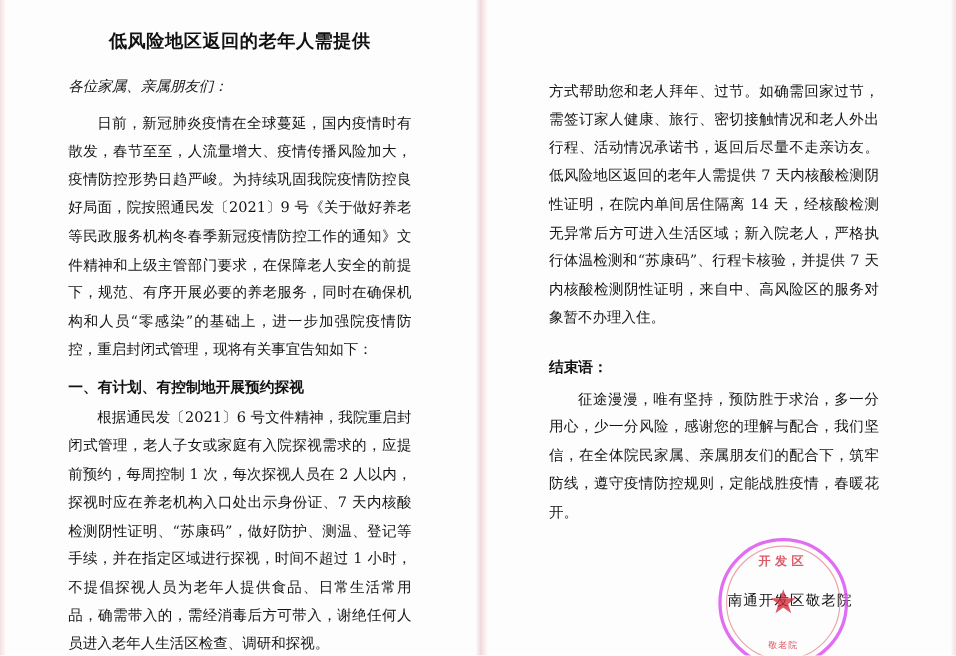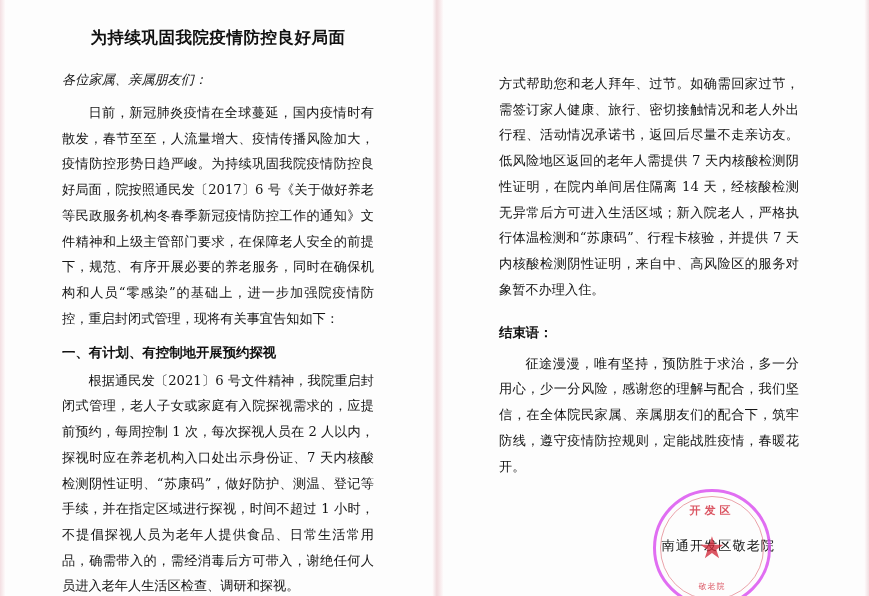--- a/index.html
+++ b/index.html
@@ -95,21 +95,21 @@
   h2.section-head {
     font-family: "DejaVu Serif", "Liberation Serif", serif;
     font-weight: bold;
     font-size: 13.4px;
     color: #111111;
     line-height: 1.95;
     margin: 8px 0 2px 0;
     text-indent: 0;
   }
   .closing-head {
-    font-family: Liberation Mono, monospace;
+    font-family: Liberation Serif, serif;
     font-weight: bold;
     font-size: 13.4px;
     color: #111111;
     line-height: 1.95;
     margin: 18px 0 4px 0;
   }
   .signature-block {
     margin-top: 54px;
     position: relative;
     text-align: right;
@@ -175,24 +175,24 @@
   }
 </style>
 </head>
 <body>
 
 <div class="page">
 
   <div class="gutter"></div>
 
   <div class="col col-left">
-    <h1 class="doc-title">为持续巩固我院疫情防控良好局面</h1>
+    <h1 class="doc-title">低风险地区返回的老年人需提供</h1>
     <div class="salutation">各位家属、亲属朋友们：</div>
 
-    <p class="body-text">日前，新冠肺炎疫情在全球蔓延，国内疫情时有散发，春节至至，人流量增大、疫情传播风险加大，疫情防控形势日趋严峻。为持续巩固我院疫情防控良好局面，院按照通民发〔2017〕6 号《关于做好养老等民政服务机构冬春季新冠疫情防控工作的通知》文件精神和上级主管部门要求，在保障老人安全的前提下，规范、有序开展必要的养老服务，同时在确保机构和人员“零感染”的基础上，进一步加强院疫情防控，重启封闭式管理，现将有关事宜告知如下：</p>
+    <p class="body-text">日前，新冠肺炎疫情在全球蔓延，国内疫情时有散发，春节至至，人流量增大、疫情传播风险加大，疫情防控形势日趋严峻。为持续巩固我院疫情防控良好局面，院按照通民发〔2021〕9 号《关于做好养老等民政服务机构冬春季新冠疫情防控工作的通知》文件精神和上级主管部门要求，在保障老人安全的前提下，规范、有序开展必要的养老服务，同时在确保机构和人员“零感染”的基础上，进一步加强院疫情防控，重启封闭式管理，现将有关事宜告知如下：</p>
 
     <h2 class="section-head">一、有计划、有控制地开展预约探视</h2>
 
     <p class="body-text">根据通民发〔2021〕6 号文件精神，我院重启封闭式管理，老人子女或家庭有入院探视需求的，应提前预约，每周控制 1 次，每次探视人员在 2 人以内，探视时应在养老机构入口处出示身份证、7 天内核酸检测阴性证明、“苏康码”，做好防护、测温、登记等手续，并在指定区域进行探视，时间不超过 1 小时，不提倡探视人员为老年人提供食品、日常生活常用品，确需带入的，需经消毒后方可带入，谢绝任何人员进入老年人生活区检查、调研和探视。</p>
 
   </div>
 
   <div class="col col-right">
     <p class="body-text no-indent">方式帮助您和老人拜年、过节。如确需回家过节，需签订家人健康、旅行、密切接触情况和老人外出行程、活动情况承诺书，返回后尽量不走亲访友。低风险地区返回的老年人需提供 7 天内核酸检测阴性证明，在院内单间居住隔离 14 天，经核酸检测无异常后方可进入生活区域；新入院老人，严格执行体温检测和“苏康码”、行程卡核验，并提供 7 天内核酸检测阴性证明，来自中、高风险区的服务对象暂不办理入住。</p>
 

